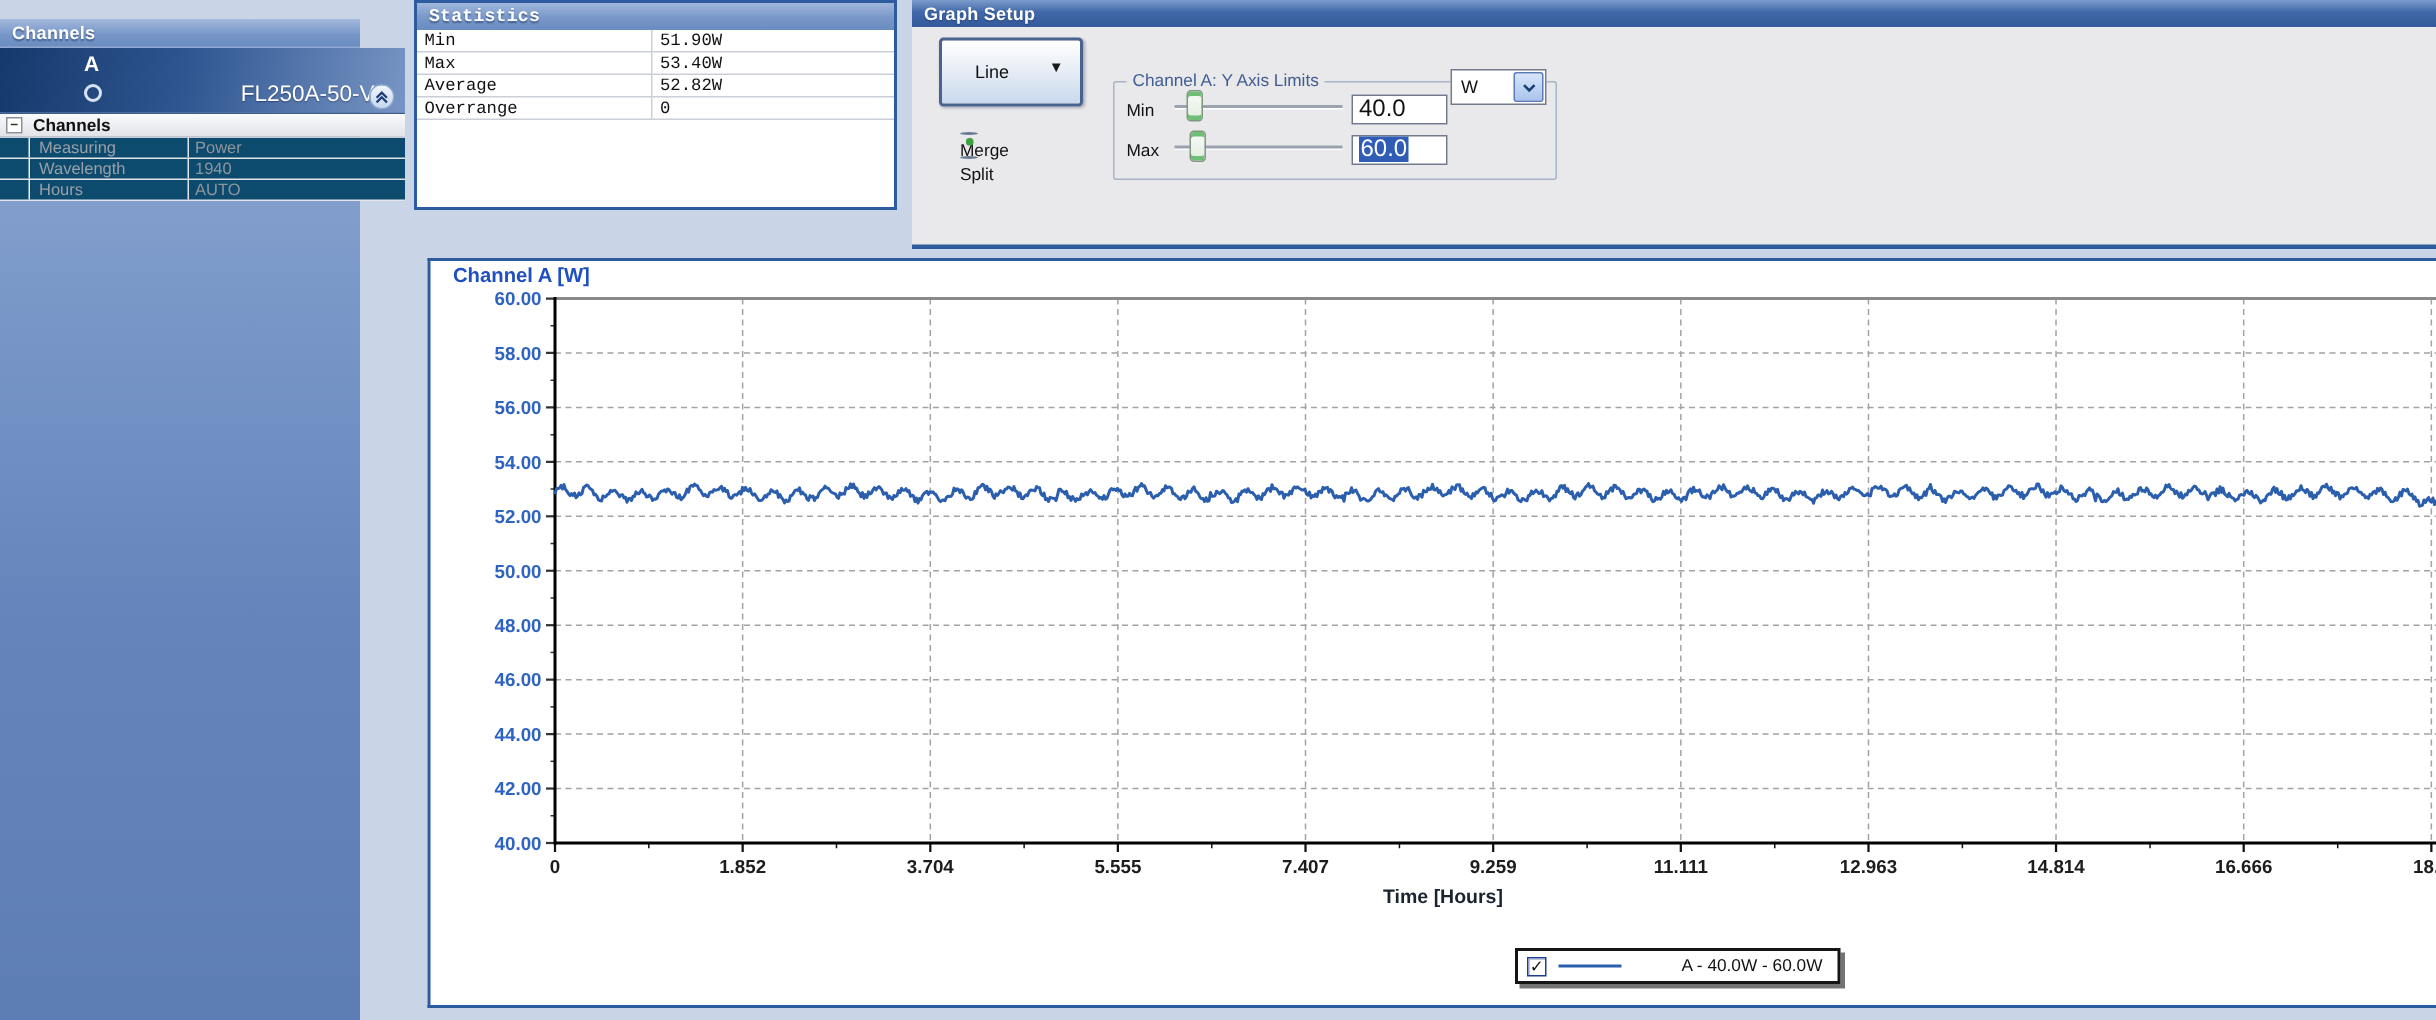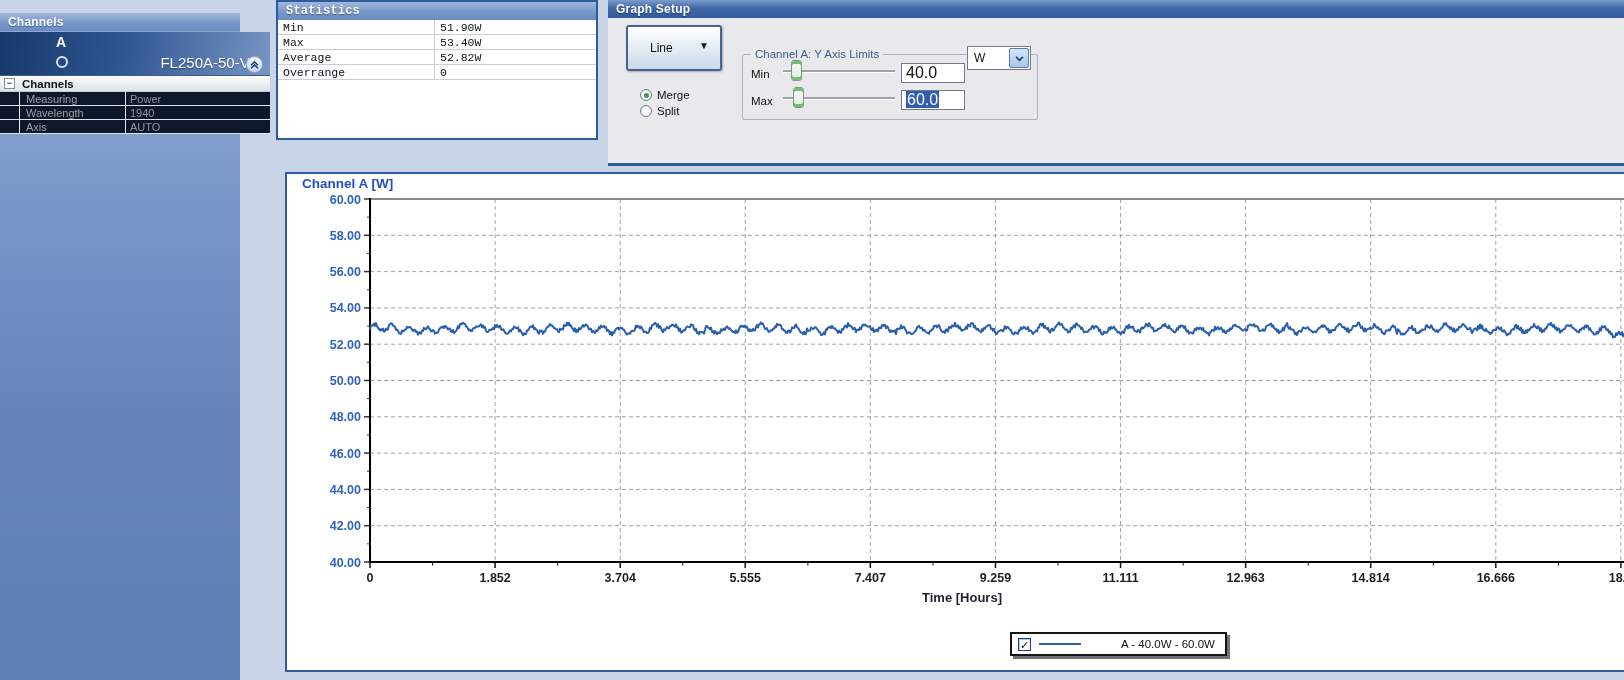--- a/index.html
+++ b/index.html
@@ -26,21 +26,21 @@
     background:linear-gradient(#f2f6fd,#c6d6ee); border:1px solid #8ca6cd; cursor:pointer;
     display:flex; align-items:center; justify-content:center; }
   .settings-hdr { position:absolute; left:0; top:63px; width:270px; height:16px;
     background:linear-gradient(#fbfbfc,#dfe2e8); border-bottom:1px solid #c9ccd2;
     font-size:11.5px; font-weight:bold; color:#111; line-height:16px; }
   .expander { position:absolute; left:4px; top:2px; width:11px; height:11px; background:#fff;
     border:1px solid #8a8f98; font-size:9px; line-height:9px; text-align:center; color:#333; }
   .settings-hdr .hdr-text { position:absolute; left:22px; }
   .settings-table { position:absolute; left:0; top:79px; width:270px; background:#fff; }
   .settings-row { position:relative; height:14px; line-height:14px; border-bottom:1px solid #e2e4e8;
-    font-size:11px; background:#0f172a; }
+    font-size:11px; background:#0c4a6e; }
   .settings-row .s-label { position:absolute; left:26px; color:#9aa0a8; }
   .settings-row .s-value { position:absolute; left:130px; color:#8f959d; }
   .settings-row .v-div { position:absolute; left:125px; top:0; width:1px; height:100%; background:#e2e4e8; }
   .settings-row .g-div { position:absolute; left:19px; top:0; width:1px; height:100%; background:#eceef1; }
 
   
   .stats-panel { position:absolute; left:276px; top:0; width:322px; height:140px;
     background:#fff; border:2px solid #2d5c9e;font-family:Liberation Mono, monospace; }
   .stats-rows { position:absolute; left:0; top:18px; width:100%; }
   .stats-row { position:relative; height:15px; line-height:15px; border-bottom:1px solid #c9ced8;
@@ -51,21 +51,21 @@
 
   
   .gs-panel { position:absolute; left:608px; top:0; width:1016px; height:166px;
     background:#e9e8ea; border-bottom:3px solid #2d5c9e; }
   .line-btn { position:absolute; left:18px; top:25px; width:96px; height:46px; border-radius:3px;
     background:linear-gradient(#ffffff,#e8eef6 45%, #c9d9ec); border:2px solid #4a638e;
     box-shadow:1px 1px 2px rgba(40,60,90,.35); cursor:pointer; font-size:12px; color:#111; }
   .line-btn .lb-text { position:absolute; left:22px; top:14px; }
   .line-btn .caret { position:absolute; right:11px; top:13px; font-size:10px; color:#1a1a1a; }
   .radio-row { position:absolute; left:32px; height:14px; font-size:11.5px; color:#111;
-    display:flex; align-items:center; gap:5px; cursor:pointer; }
+    display:flex; gap:5px; cursor:pointer;flex-direction:column; }
   .radio { width:12px; height:12px; border-radius:50%; border:1px solid #6a7b96;
     background:radial-gradient(#ffffff 40%, #dfe5ee); position:relative; }
   .radio.checked::after { content:""; position:absolute; left:3px; top:3px; width:4.5px; height:4.5px;
     border-radius:50%; background:#3ea23e; }
   .fieldset { position:absolute; left:134px; top:26px; width:296px; height:66px;
     border:1px solid #a8b4c8; border-radius:2px;margin-top:28px; }
   .fieldset .legend { position:absolute; left:8px; top:-7px; background:#e9e8ea; padding:0 4px;
     font-size:11.5px; color:#3f5d92; }
   .fs-label { position:absolute; font-size:11.5px; color:#111; }
   .slider { position:absolute; width:112px; height:22px; cursor:pointer; }
@@ -130,21 +130,21 @@
         <span class="s-value">Power</span>
       </div>
       <div class="settings-row">
         <span class="g-div"></span>
         <span class="s-label">Wavelength</span>
         <span class="v-div"></span>
         <span class="s-value">1940</span>
       </div>
       <div class="settings-row">
         <span class="g-div"></span>
-        <span class="s-label">Axis</span>
+        <span class="s-label">Hours</span>
         <span class="v-div"></span>
         <span class="s-value">AUTO</span>
       </div>
     </div>
 </div>
 
 <div class="stats-panel">
   <div class="panel-header">
     <span>Statistics</span>
   </div>

